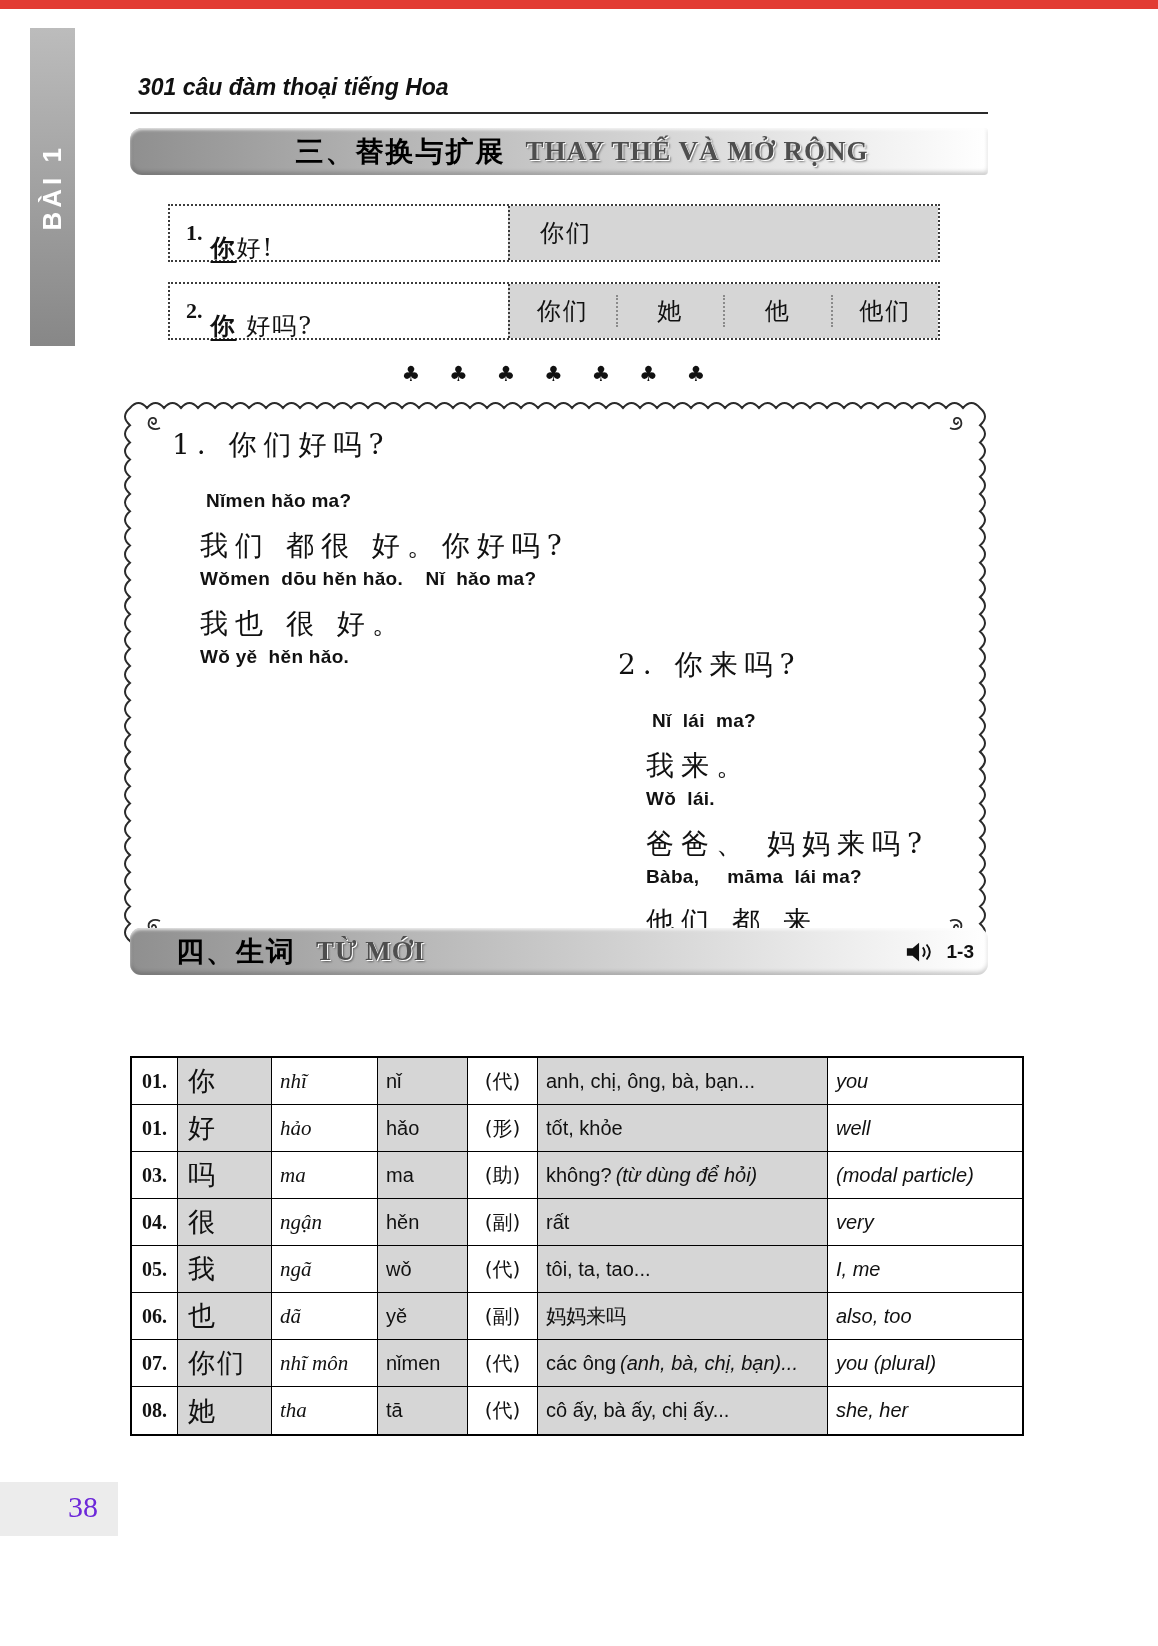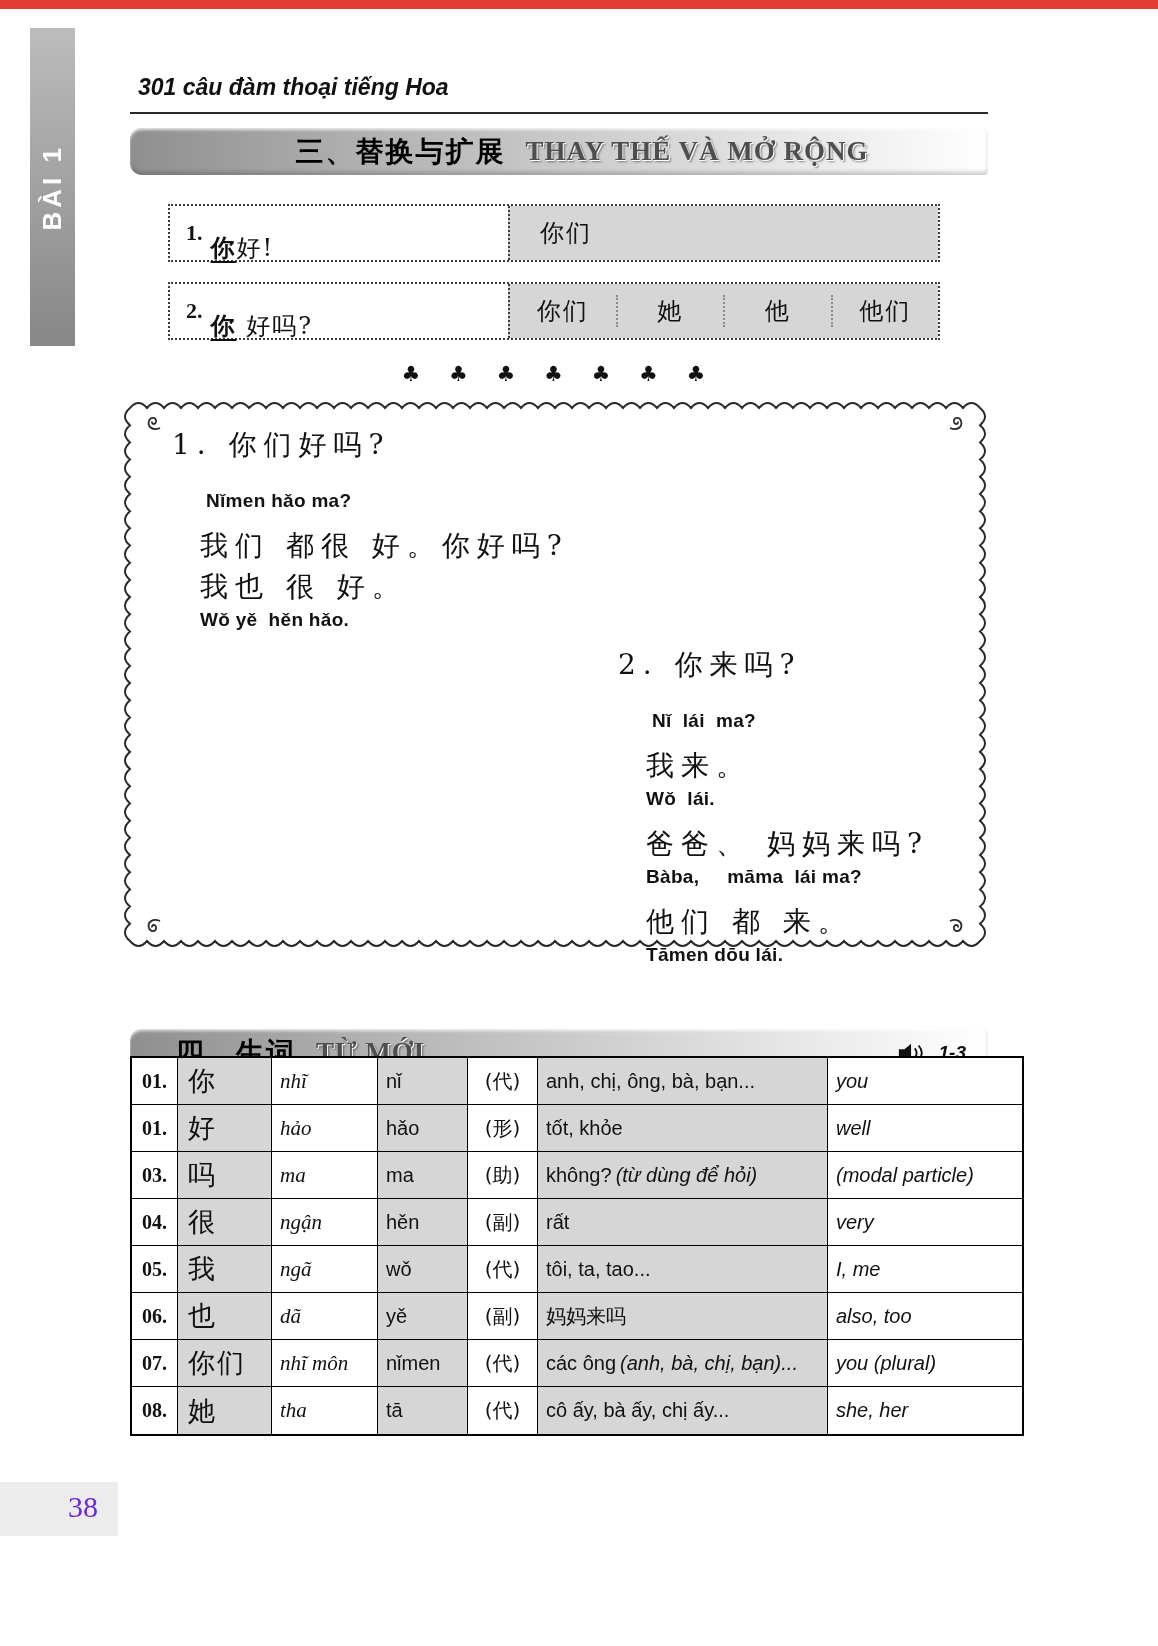--- a/index.html
+++ b/index.html
@@ -15,25 +15,25 @@
     font-size:26px; letter-spacing:4px; }
 
   .book-title { position:absolute; left:138px; top:74px; font-style:italic; font-weight:bold; font-size:23px; }
   .header-rule { position:absolute; left:130px; top:112px; width:858px; height:2px; background:#2a2a2a; }
 
   .sec-bar { position:absolute; left:130px; width:858px; height:47px; border-radius:12px 4px 4px 12px;
     background:linear-gradient(to right, #8f8f8f 0%, #b4b4b4 30%, #d2d2d2 58%, #ececec 82%, #ffffff 100%);
     box-shadow:inset 0 2px 3px rgba(255,255,255,.75), inset 0 -3px 4px rgba(0,0,0,.20);
     display:flex; align-items:center; padding-left:46px; gap:20px; }
   .sec-bar.bar3 { top:128px;justify-content:center; }
-  .sec-bar.bar4 { top:1029px; }
+  .sec-bar.bar4 { top:928px;border-radius:11px; }
   .sec-zh { font-weight:bold; font-size:28px; letter-spacing:2px; color:#000; white-space:pre; }
   .sec-vi { font-family:"Liberation Serif", serif; font-weight:bold; font-size:27px; color:#4e4e4e;
     letter-spacing:1px; text-shadow:1px 1px 0 #fff, 2px 2px 2px rgba(0,0,0,.45); white-space:pre; }
-  .audio-group { margin-left:auto; padding-right:22px; display:flex; align-items:center; gap:12px;font-style:italic; }
+  .audio-group { margin-left:auto; padding-right:14px; display:flex; align-items:center; gap:12px; }
   .audio-track { font-weight:bold; font-size:19px; }
 
   .subbox { position:absolute; left:168px; width:772px; height:58px; border:2px dotted #3c3c3c;
     display:flex; background:#fff; }
   .subbox.row1 { top:204px; }
   .subbox.row2 { top:282px; }
   .sub-left { width:338px; display:flex; align-items:center; padding-left:16px; }
   .sub-num { font-family:"Liberation Serif", serif; font-weight:bold; font-size:22px; margin-right:8px; }
   .sub-zh { font-size:24px; letter-spacing:2px; white-space:pre; font-family:"DejaVu Serif", serif;margin-top:29px; }
   .sub-zh .head { font-weight:bold; text-decoration:underline; text-underline-offset:5px; }
@@ -128,20 +128,21 @@
         <path d="M 0 0 C -7 3 -13 -1 -11 -7 C -9.5 -11.5 -3 -11 -4 -6 C -4.7 -3 -8.5 -3.5 -8 -6.5" transform="translate(826,26) scale(-1,1)"></path>
         <path d="M 0 0 C -7 3 -13 -1 -11 -7 C -9.5 -11.5 -3 -11 -4 -6 C -4.7 -3 -8.5 -3.5 -8 -6.5" transform="translate(36,519) scale(1,-1)"></path>
         <path d="M 0 0 C -7 3 -13 -1 -11 -7 C -9.5 -11.5 -3 -11 -4 -6 C -4.7 -3 -8.5 -3.5 -8 -6.5" transform="translate(826,519) scale(-1,-1)"></path>
       </g>
     </svg>
 
     <div class="dlg block1">
       <div class="zh-line">1. 你们好吗?</div>
       <div class="py-line ind-a">Nǐmen hǎo ma?</div>
       <div class="zh-line ind-b">我们 都很 好。你好吗?</div>
+      <div class="py-line ind-b">Wǒmen  dōu hěn hǎo.    Nǐ  hǎo ma?</div>
       <div class="zh-line ind-b">我也 很 好。</div>
       <div class="py-line ind-b">Wǒ yě  hěn hǎo.</div>
     </div>
 
     <div class="dlg block2">
       <div class="zh-line">2. 你来吗?</div>
       <div class="py-line ind-a">Nǐ  lái  ma?</div>
       <div class="zh-line ind-b">我来。</div>
       <div class="py-line ind-b">Wǒ  lái.</div>
       <div class="zh-line ind-b">爸爸、 妈妈来吗?</div>

